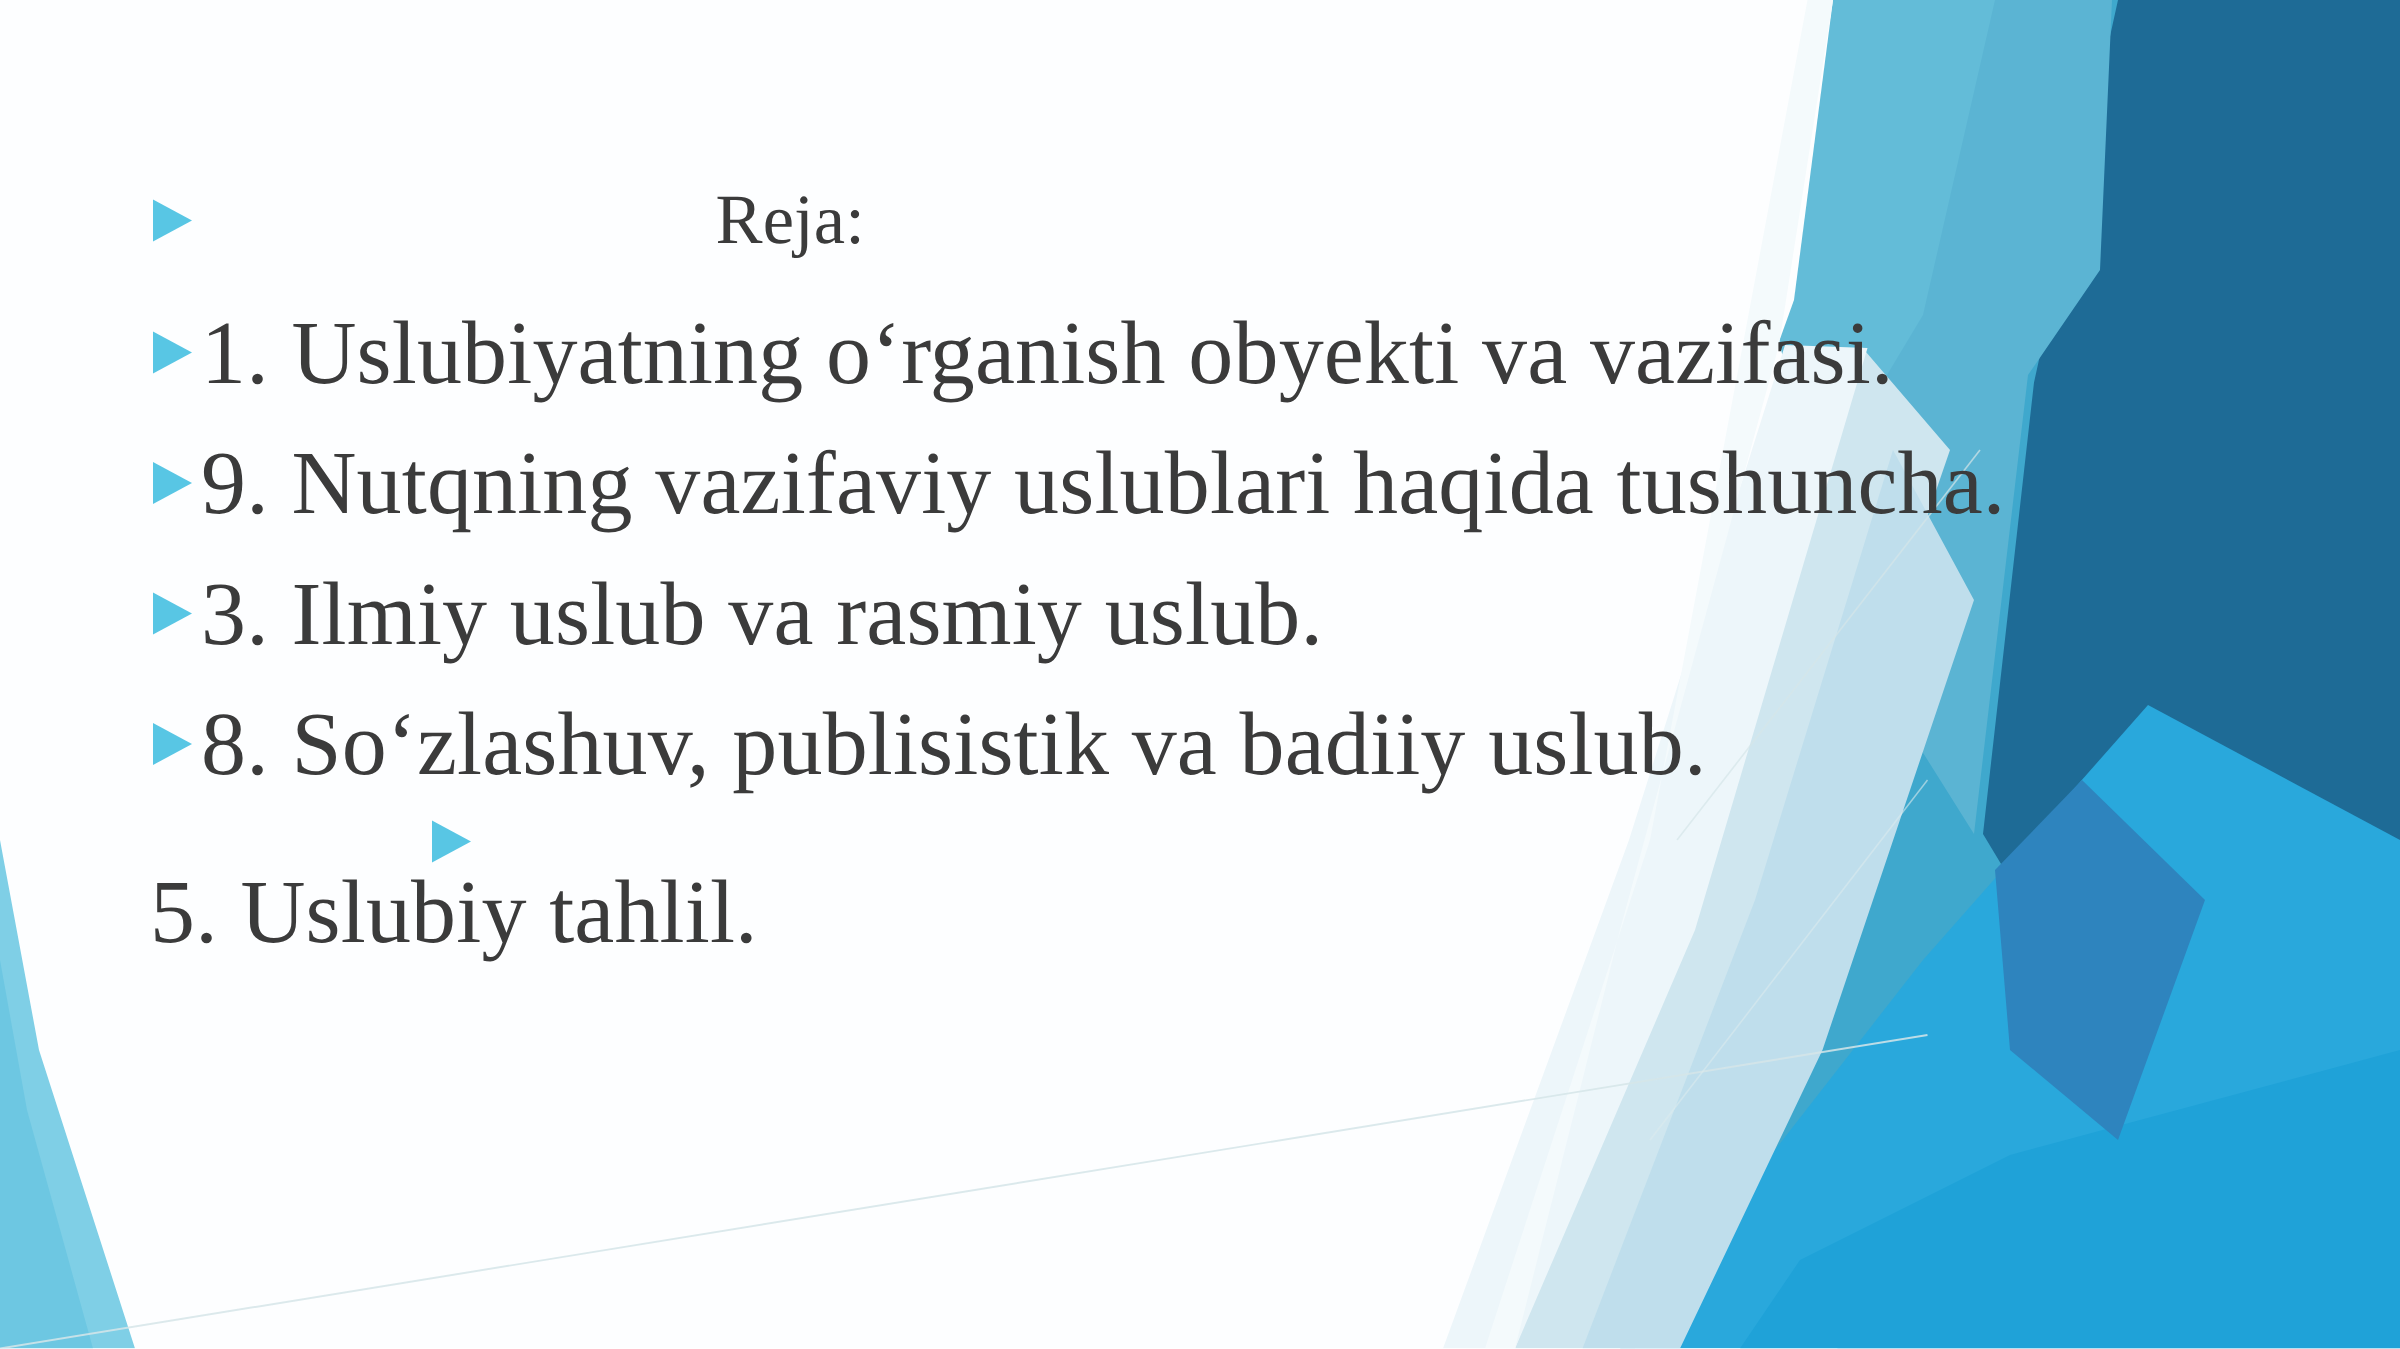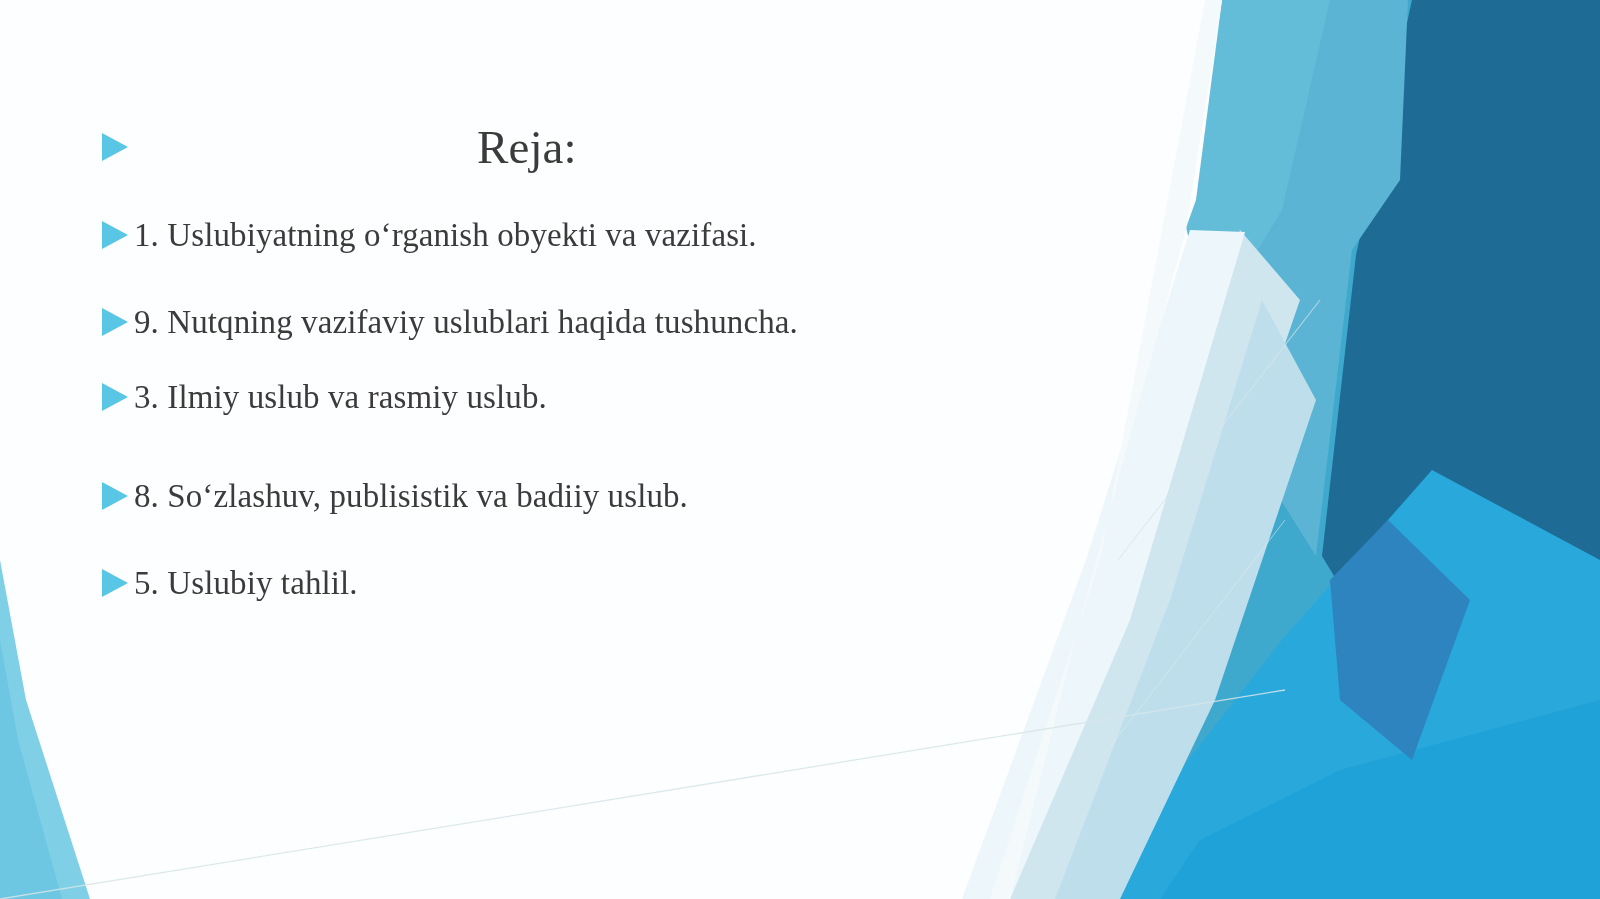--- a/index.html
+++ b/index.html
@@ -46,37 +46,37 @@
 
   .bullet-mark {
     flex: 0 0 auto;
     width: 30px;
     height: 34px;
     margin-right: 4px;
     display: block;
   }
 
   .line-text {
-    font-size: 33px;
+    font-size: 60px;
     line-height: 1.0;
     color: #3B3B3B;
     letter-spacing: 0.1px;
   }
 
   
   #row-title { left: 100px; top: 108px; }
   #row-title .bullet-mark { margin-right: 0; }
   #row-title .title-spacer { width: 347px; flex: 0 0 auto; }
   #row-title .line-text { font-size: 47px; }
 
   #row-1 { left: 100px; top: 196px; }
   #row-2 { left: 100px; top: 283px; }
-  #row-3 { left: 100px; top: 358px; }
+  #row-3 { left: 100px; top: 370px; }
   #row-4 { left: 100px; top: 457px; }
-  #row-5 { left: 100px; top: 544px; }
+  #row-5 { left: 100px; top: 544px; flex-direction: column; }
 </style>
 </head>
 <body>
 
 <div id="slide">
 
   <svg id="bg-art" viewBox="0 0 1600 899" preserveAspectRatio="none">
 
     <rect x="0" y="0" width="1600" height="899" fill="#FDFEFF"></rect>
 

